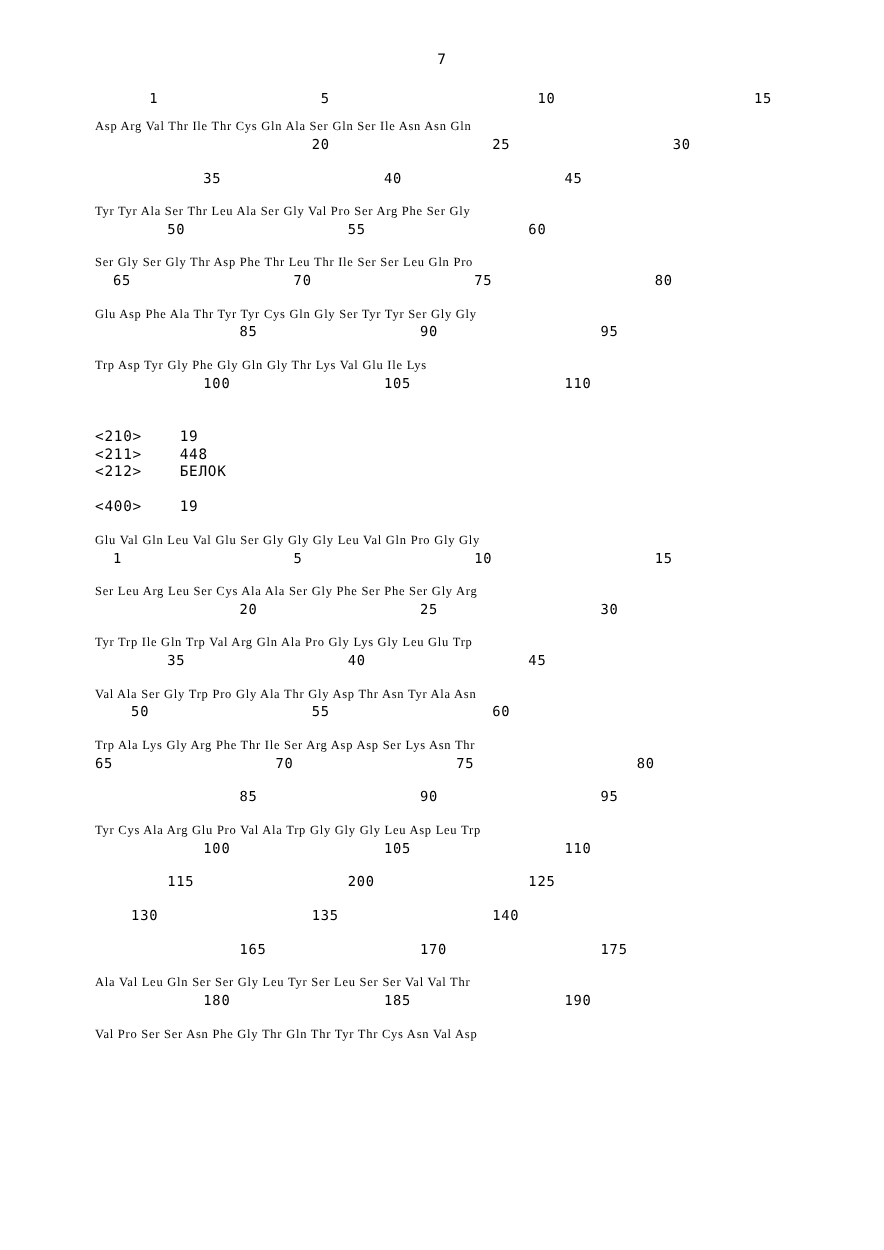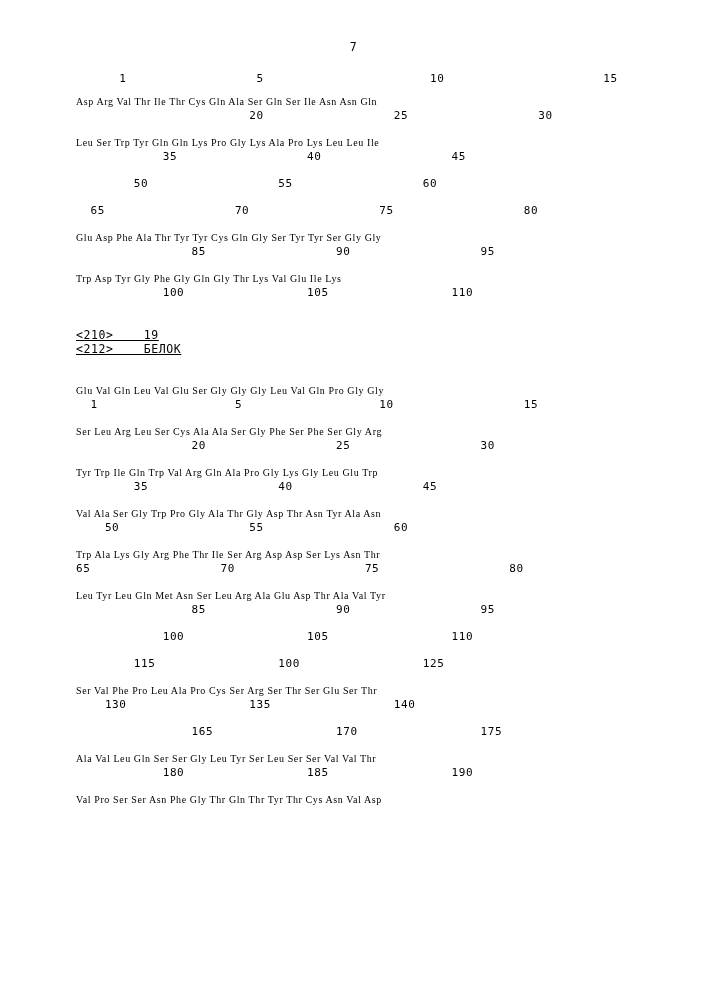--- a/index.html
+++ b/index.html
@@ -55,21 +55,20 @@
     margin-bottom: 13px;
   }
   .ruler {
     margin-bottom: 9px;
   }
   .meta {
     font-size: 11.5px;
     line-height: 14px;
     white-space: pre;
     letter-spacing: 0.6px;
-    text-decoration: underline;
   }
   .meta-group {
     margin-top: 28px;
     margin-bottom: 14px;
   }
   .spacer-sm { height: 14px; }
   .seqgroup { margin-top: 0; }
 </style>
 </head>
 <body>
@@ -81,43 +80,46 @@
   <div class="content">
 
     <div class="ruler numline">      1                  5                       10                      15</div>
 
     <div>
       <div class="block">
         <div class="seqline">Asp Arg Val Thr Ile Thr Cys Gln Ala Ser Gln Ser Ile Asn Asn Gln</div>
         <div class="numline">                        20                  25                  30</div>
       </div>
       <div class="block">
-        <div class="seqline">Leu Ser Trp Tyr Gln Gln Lys Pro Gly Lys Ala Pro Lys Leu Leu Ile</div>
         <div class="numline">            35                  40                  45</div>
       </div>
       <div class="block">
+        <div class="seqline">Tyr Tyr Ala Ser Thr Leu Ala Ser Gly Val Pro Ser Arg Phe Ser Gly</div>
         <div class="numline">        50                  55                  60</div>
       </div>
       <div class="block">
+        <div class="seqline">Ser Gly Ser Gly Thr Asp Phe Thr Leu Thr Ile Ser Ser Leu Gln Pro</div>
         <div class="numline">  65                  70                  75                  80</div>
       </div>
       <div class="block">
         <div class="seqline">Glu Asp Phe Ala Thr Tyr Tyr Cys Gln Gly Ser Tyr Tyr Ser Gly Gly</div>
         <div class="numline">                85                  90                  95</div>
       </div>
       <div class="block">
         <div class="seqline">Trp Asp Tyr Gly Phe Gly Gln Gly Thr Lys Val Glu Ile Lys</div>
         <div class="numline">            100                 105                 110</div>
       </div>
     </div>
 
     <div class="meta-group">
       <div class="meta">&lt;210&gt;    19</div>
+      <div class="meta">&lt;211&gt;    448</div>
       <div class="meta">&lt;212&gt;    БЕЛОК</div>
       <div class="spacer-sm"></div>
+      <div class="meta">&lt;400&gt;    19</div>
     </div>
 
     <div class="seqgroup">
       <div class="block">
         <div class="seqline">Glu Val Gln Leu Val Glu Ser Gly Gly Gly Leu Val Gln Pro Gly Gly</div>
         <div class="numline">  1                   5                   10                  15</div>
       </div>
       <div class="block">
         <div class="seqline">Ser Leu Arg Leu Ser Cys Ala Ala Ser Gly Phe Ser Phe Ser Gly Arg</div>
         <div class="numline">                20                  25                  30</div>
@@ -128,31 +130,30 @@
       </div>
       <div class="block">
         <div class="seqline">Val Ala Ser Gly Trp Pro Gly Ala Thr Gly Asp Thr Asn Tyr Ala Asn</div>
         <div class="numline">    50                  55                  60</div>
       </div>
       <div class="block">
         <div class="seqline">Trp Ala Lys Gly Arg Phe Thr Ile Ser Arg Asp Asp Ser Lys Asn Thr</div>
         <div class="numline">65                  70                  75                  80</div>
       </div>
       <div class="block">
-        <div class="seqline">Leu Tyr Leu Gln Met Asn Ser Leu Arg Ala Glu Asp Thr Ala Val Tyr</div>
         <div class="numline">                85                  90                  95</div>
       </div>
       <div class="block">
+        <div class="seqline">Tyr Cys Ala Arg Glu Pro Val Ala Trp Gly Gly Gly Leu Asp Leu Trp</div>
         <div class="numline">            100                 105                 110</div>
       </div>
       <div class="block">
-        <div class="numline">        115                 100                 125</div>
+        <div class="numline">        115                 200                 125</div>
       </div>
       <div class="block">
-        <div class="seqline">Ser Val Phe Pro Leu Ala Pro Cys Ser Arg Ser Thr Ser Glu Ser Thr</div>
         <div class="numline">    130                 135                 140</div>
       </div>
       <div class="block">
       </div>
       <div class="block">
         <div class="numline">                165                 170                 175</div>
       </div>
       <div class="block">
         <div class="seqline">Ala Val Leu Gln Ser Ser Gly Leu Tyr Ser Leu Ser Ser Val Val Thr</div>
         <div class="numline">            180                 185                 190</div>

